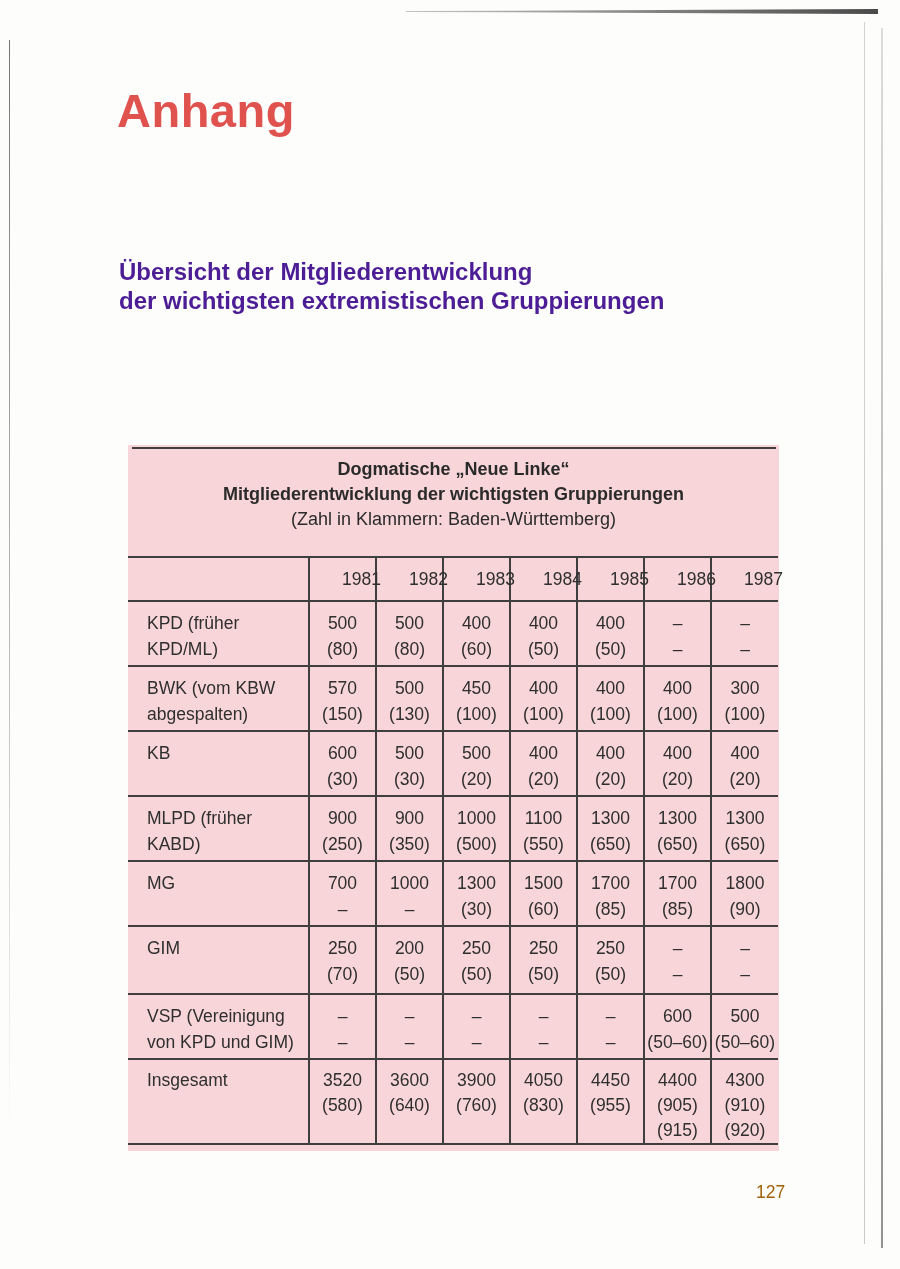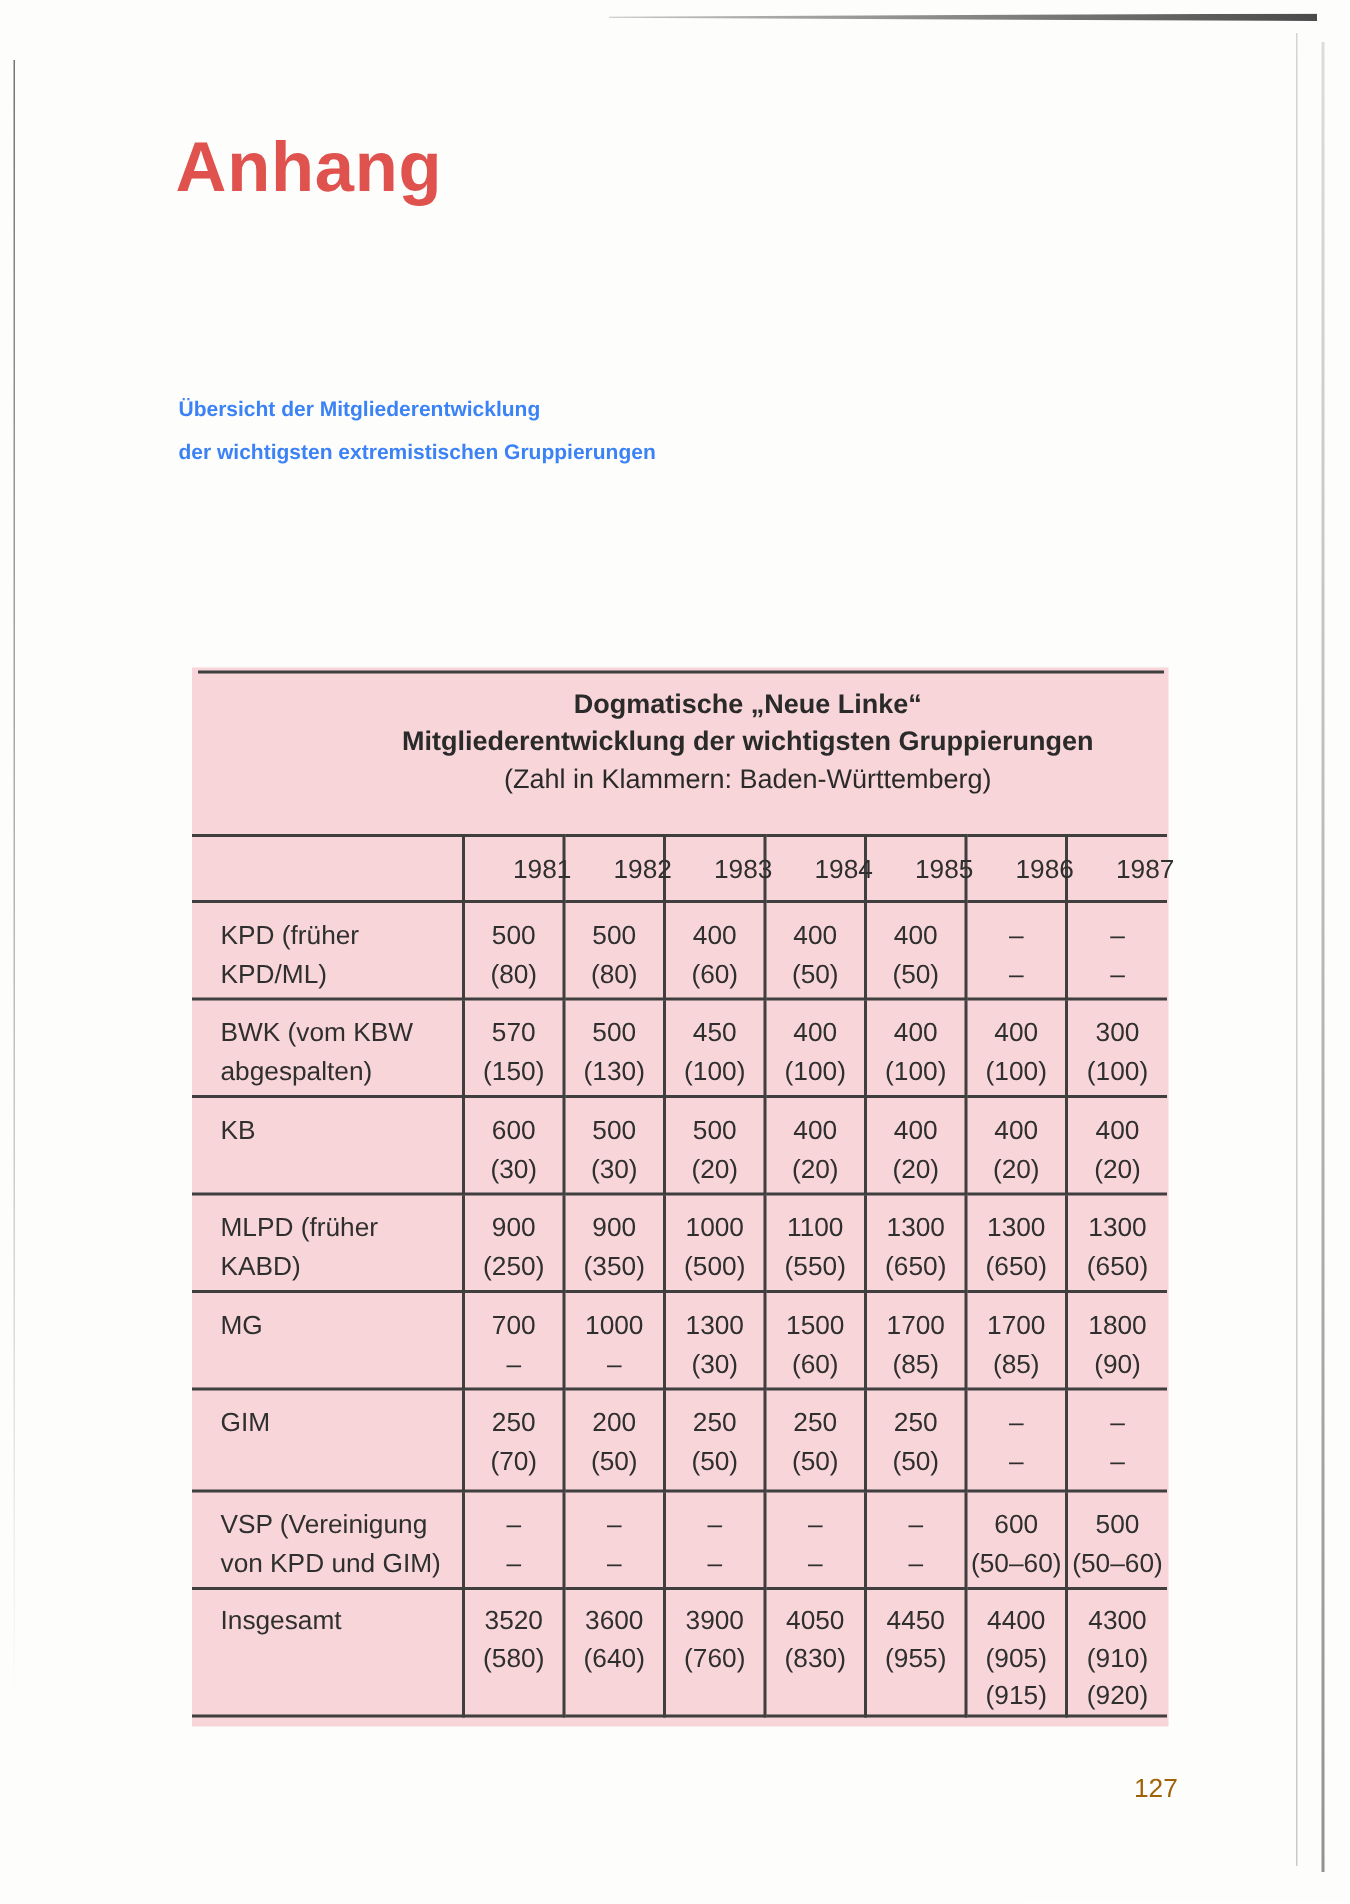--- a/index.html
+++ b/index.html
@@ -25,33 +25,33 @@
     position:absolute;left:881px;top:28px;width:2px;height:1220px;
     background:linear-gradient(to bottom, rgba(160,160,160,.35), rgba(110,110,110,.75));
   }
   
   .h1{
     position:absolute;left:117px;top:83px;margin:0;
     font-size:47px;font-weight:bold;color:var(--accent,#e0524e);letter-spacing:.5px;
   }
   .subtitle{
     position:absolute;left:119px;top:258px;
-    font-size:14px;font-weight:bold;line-height:28.5px;color:#3b82f6;
+    font-size:24px;font-weight:bold;line-height:28.5px;color:#4c1d95;
   }
   
   .panel{
     position:absolute;left:128px;top:445px;width:651px;height:706px;
     background:var(--pink,#f7d5d9);
   }
   .panel-top-rule{
     position:absolute;top:2px;left:4px;right:3px;height:2px;background:var(--rule,#3f3f3f);
   }
   .tbl-title{
     position:absolute;top:12px;left:0;width:100%;
-    text-align:center;font-size:18px;line-height:25px;color:#2a2a2a;margin-left:45px;
+    text-align:center;font-size:18px;line-height:25px;color:#2a2a2a;
   }
   table.tbl{
     position:absolute;top:111px;left:0;width:650px;
     border-collapse:collapse;table-layout:fixed;
     font-size:17.5px;color:#2f2f2f;
   }
   .tbl col.c-lbl{width:181px;}
   .tbl col.c-yr{width:67px;}
   .tbl th,.tbl td{
     border:2px solid var(--rule,#3f3f3f);

